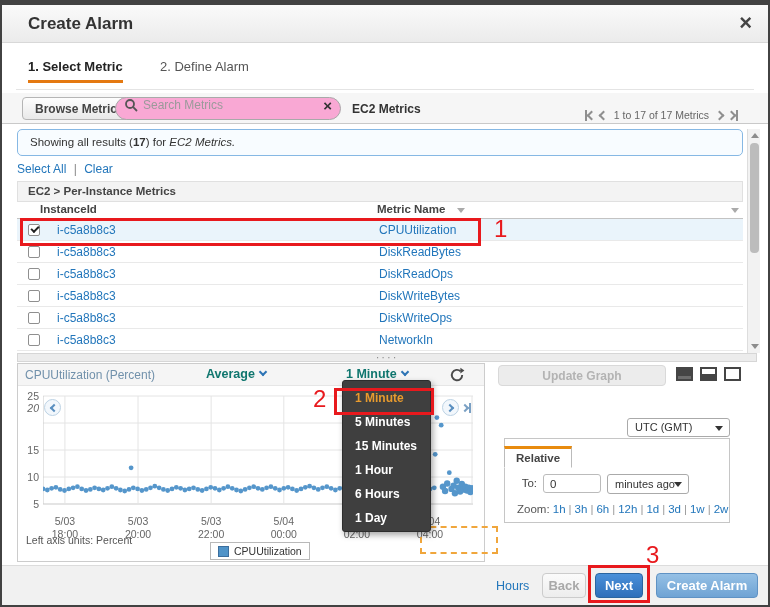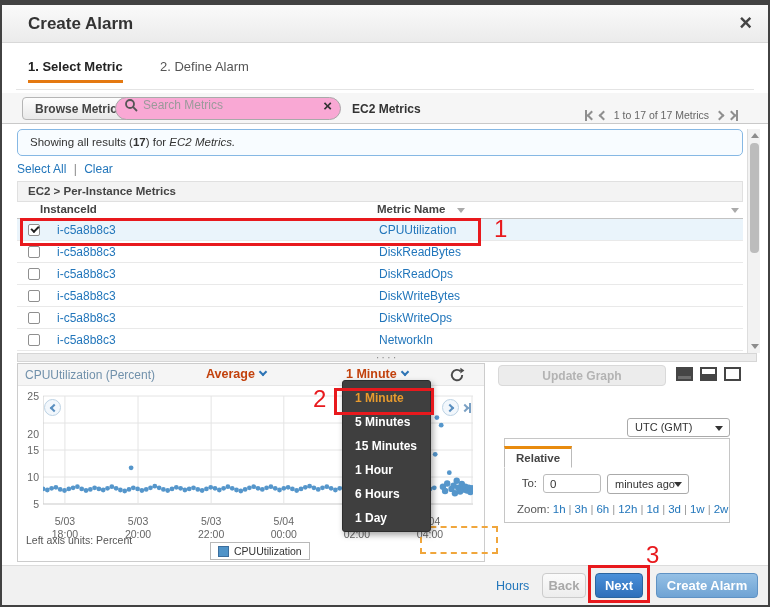--- a/index.html
+++ b/index.html
@@ -90,21 +90,21 @@
   .splitter { position:absolute; left:15px; top:348px; width:740px; height:9px;
     background:#ececec; border:1px solid #d6d6d6; cursor:row-resize; }
   .splitter .dots { position:absolute; left:50%; top:-3px; transform:translateX(-50%);
     color:#8a8a8a; font-size:11px; letter-spacing:2px; }
 
   
   .chart-panel { position:absolute; left:15px; top:358px; width:468px; height:199px;
     border:1px solid #ccc; background:#fff; }
   .chart-head { position:absolute; left:0; right:0; top:0; height:22px; background:#f5f5f5; border-bottom:1px solid #e6e6e6; }
   .chart-title { position:absolute; left:7px; top:4px; font-size:12px; color:#7191ab; }
-  .dd-label { position:absolute; top:3px; font-weight:bold; font-size:12.5px; color:#c2410c; cursor:pointer; }
+  .dd-label { position:absolute; top:3px; font-weight:bold; font-size:12.5px; color:#0f766e; cursor:pointer; }
   .dd-label .dchev { display:inline-block; width:6px; height:6px; border-left:2px solid #2d74b5;
     border-bottom:2px solid #2d74b5; transform:rotate(-45deg); margin-left:5px; vertical-align:3px; }
   .dd-stat { left:188px; } .dd-period { left:328px; }
   .refresh { position:absolute; left:431px; top:3px; cursor:pointer; }
 
   .plot-svg { position:absolute; left:25px; top:26px; }
   .ylab { position:absolute; width:18px; text-align:right; font-size:10.5px; color:#666; }
   .xlab { position:absolute; width:44px; text-align:center; font-size:10.5px; color:#666; line-height:13px; }
   .nav-circle { position:absolute; width:17px; height:17px; border-radius:50%;
     background:#f2f7fc; border:1px solid #bcd2e4; cursor:pointer; }
@@ -437,21 +437,21 @@
         <circle cx="418.8" cy="94.0" r="3.2" fill="#5596cb"></circle>
         <circle cx="420.5" cy="99.4" r="3.4" fill="#5596cb"></circle>
         <circle cx="422.3" cy="96.7" r="3.2" fill="#5596cb"></circle>
         <circle cx="424.0" cy="100.5" r="3.2" fill="#5596cb"></circle>
         <circle cx="425.7" cy="97.8" r="3.2" fill="#5596cb"></circle>
         <circle cx="427.4" cy="102.1" r="3.2" fill="#5596cb"></circle>
         <circle cx="429.1" cy="98.3" r="3.2" fill="#5596cb"></circle>
       </svg>
     <div id="ylabels">
         <div class="ylab" style="left: 3px; top: 26px;">25</div>
-        <div class="ylab" style="left: 3px; top: 64px;">20</div>
+        <div class="ylab" style="left: 3px; top: 38px; font-style: italic;">20</div>
         <div class="ylab" style="left: 3px; top: 80px;">15</div>
         <div class="ylab" style="left: 3px; top: 107px;">10</div>
         <div class="ylab" style="left: 3px; top: 134px;">5</div>
       </div>
     <div id="xlabels">
         <div class="xlab" style="left: 24.93px; top: 151px;">
           <div>5/03</div>
           <div>18:00</div>
         </div>
         <div class="xlab" style="left: 98.03px; top: 151px;">

